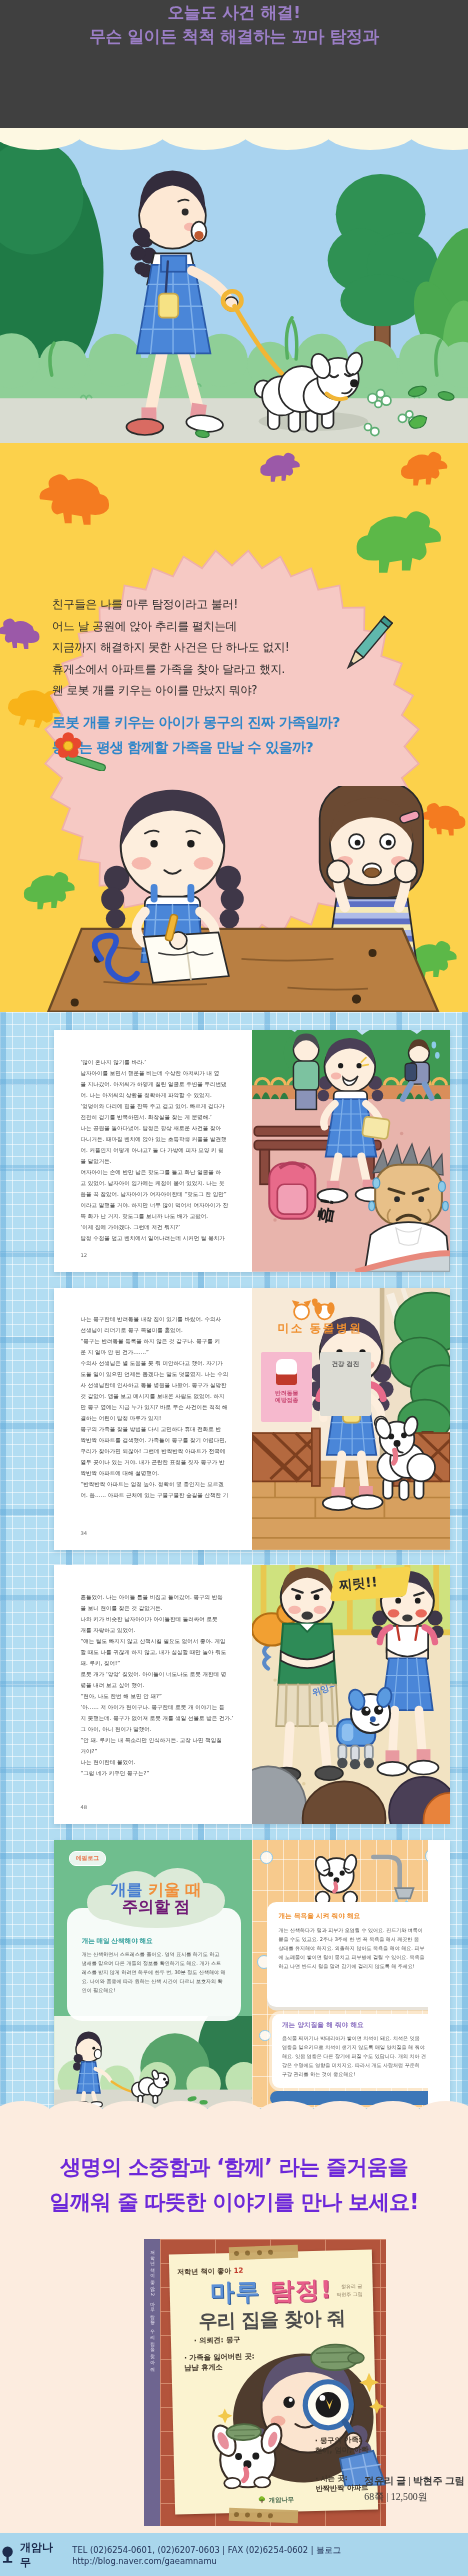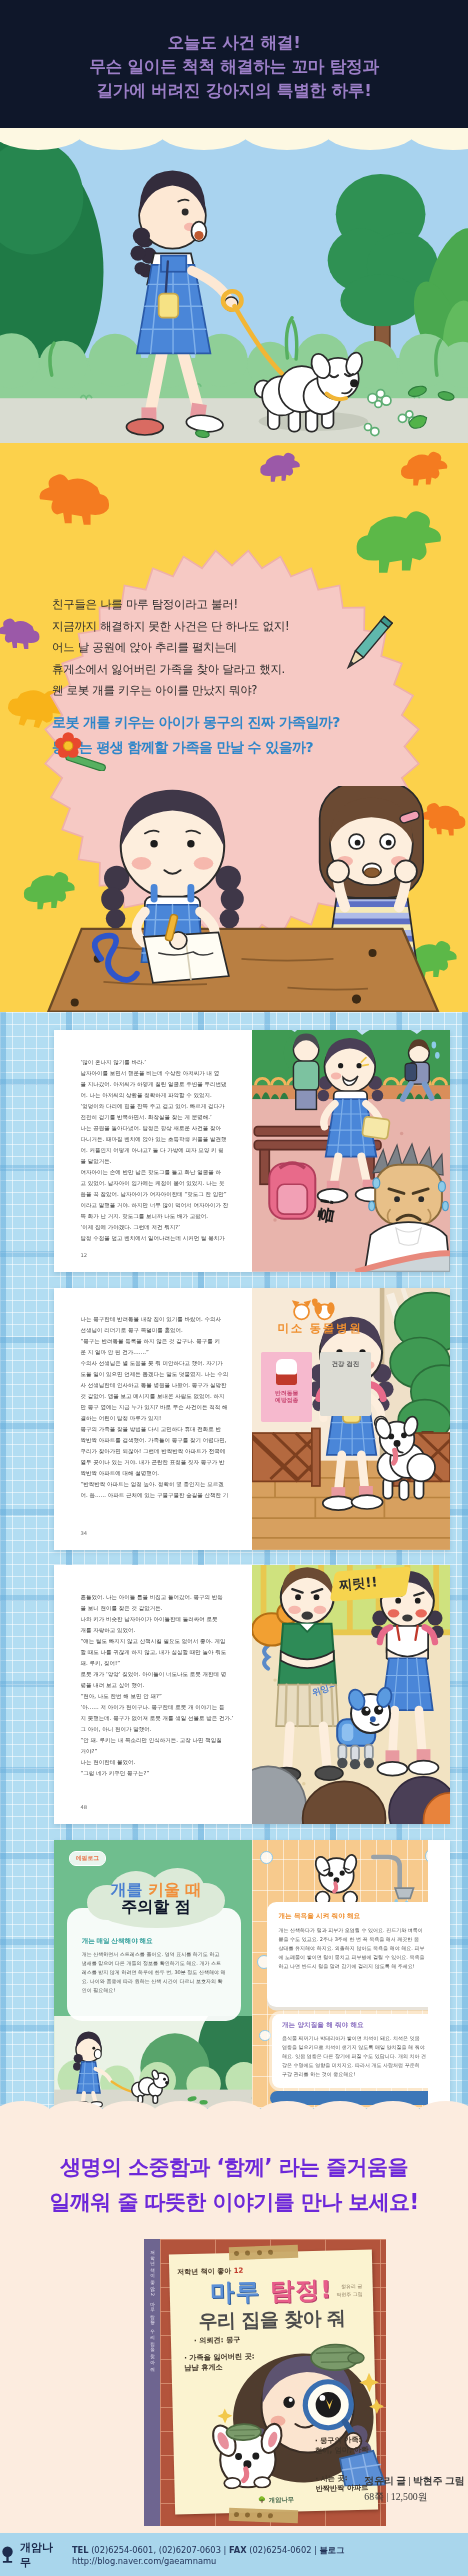--- a/index.html
+++ b/index.html
@@ -1,20 +1,20 @@
 <!DOCTYPE html>
 <html style="font-size:9.2px"><head>
 <meta charset="utf-8">
 <style>
   * { margin:0; padding:0; box-sizing:border-box; }
   body { background:#e8e8e8; font-family:"DejaVu Sans","Liberation Sans",sans-serif; }
   .page { width:468px; height:2576px; position:relative; margin:0 auto; background:#fff; overflow:hidden; }
 
   
-  .header { height:128px; background:#0f172a; text-align:center; padding-top:30px; }
+  .header { height:128px; background:#404040; text-align:center; }
   .header .hline { color:#9b7ec6; font-weight:bold; font-size:16.7px; line-height:24px; letter-spacing:-0.3px; }
 
   
   .park { height:315px; position:relative; background:#a9d3ef; overflow:hidden; }
   .park svg.scene { position:absolute; inset:0; }
   .park-scallops { position:absolute; top:-23px; left:-11.5px; width:495px; display:flex; z-index:5; }
   .park-scallops i { width:98px; height:45px; background:#fdf8e2; border-radius:50%; flex:none; margin-right:-15px; }
 
   
   .yellow { height:569px; background:#fcd14b; position:relative; overflow:hidden; }
@@ -58,21 +58,21 @@
   
   .ep-left { width:198px; position:relative; background:#6fbe8e; overflow:hidden; }
   .ep-right { width:176px; position:relative; background:#f7ca8d; overflow:hidden;
     background-image:
       repeating-linear-gradient(90deg, rgba(255,255,255,.55) 0 0.9px, transparent 0.9px 15.5px),
       repeating-linear-gradient(0deg, rgba(255,255,255,.55) 0 0.9px, transparent 0.9px 15.5px); }
   .ep-badge { position:absolute; left:15px; top:11.5px; border:1.2px solid #fff; background:rgba(255,255,255,.85); color:#e8744a; font-size:5.8px; font-weight:bold; padding:1.7px 5.8px; border-radius:7px; z-index:4; }
   .ep-cloud { position:absolute; left:33px; top:28px; width:138px; height:60px; z-index:3; }
   .ep-cloud i { position:absolute; background:#dcead8; border-radius:50%; }
   .ep-title { position:absolute; left:0; top:12.7px; width:138px; text-align:center; font-weight:900; font-size:16px; line-height:17.3px; z-index:2; }
-  .tc-blue { color:#4a7fd0; } .tc-orange { color:#f0903c; } .tc-red { color:#0f172a; }
+  .tc-blue { color:#4a7fd0; } .tc-orange { color:#f0903c; } .tc-red { color:#701a75;font-family:Liberation Serif, serif; }
   .ep-panel { position:absolute; left:12.7px; top:68px; width:174px; height:113px; background:rgba(255,255,255,.94); border-radius:15px; padding:29px 15px 0 15px; z-index:2; }
   .sec-head { font-size:6.6px; font-weight:bold; margin-bottom:4.6px; }
   .sh-teal { color:#2f9e9a;font-family:Liberation Serif, serif; } .sh-orange { color:#ef8f2f; } .sh-purple { color:#8a6fc0; }
   .sec-body { font-size:5px; line-height:9px; color:#4a4a4a; }
   .ep-illu { position:absolute; left:0; bottom:0; width:198px; height:92px; }
   .tub-panel { position:absolute; left:15px; top:62px; width:169px; height:105px; background:#fff; border-radius:9.2px; padding:10.4px 11.5px 0 11.5px; z-index:3; box-shadow:0 3.5px 0 #e8e3da; }
   .scallop-panel { position:absolute; left:19.6px; top:174px; width:165px; height:74px; background:#fff; border-radius:8px; padding:7px 10.4px 0 10.4px; z-index:3;
     box-shadow:0 0 0 2.9px rgba(255,255,255,.55); }
   .blue-bar { position:absolute; left:18.4px; top:251px; width:166px; height:14px; background:#3d77b8; border-radius:7px; z-index:3; }
   .bubbleb { position:absolute; border:1.2px solid #8ec9ea; background:rgba(255,255,255,.85); border-radius:50%; z-index:1; }
@@ -105,31 +105,30 @@
   .cb1 { left:23px; top:82px; } .cb2 { left:12.7px; top:99px; } .cb3 { right:8px; top:185px; } .cb4 { right:9.2px; top:223px; }
   .cover-art { position:absolute; left:21px; top:86px; width:190px; height:150px; }
   .cover-pub { position:absolute; left:0; bottom:7px; width:100%; text-align:center; font-size:6.3px; font-weight:bold; color:#4a6b4f; }
   .book-info { position:absolute; right:3.5px; top:356px; font-family:"Liberation Serif","DejaVu Serif",serif; color:#3a3a3a; font-size:9.8px; line-height:16px; z-index:6; }
   .book-info .b1 { font-weight:bold; }
 
   
   .footer { height:44px; background:#a9d6ec; display:flex; align-items:center; justify-content:center; gap:5.8px; }
   .footer .pub { font-weight:900; font-size:11px; color:#1d2c4e; margin-right:4.6px; }
   .footer .contact { font-size:8.3px; color:#25355a; }
-  .footer .contact b { font-weight:700; }
+  .footer .contact b { font-weight:400; }
 </style>
 </head>
 <body>
 
 <div class="page">
 
   <section class="header">
     <div class="hline">오늘도 사건 해결!</div>
     <div class="hline">무슨 일이든 척척 해결하는 꼬마 탐정과</div>
-    <div class="hline">길가에 버려진 강아지의 특별한 하루!</div>
   </section>
 
   <section class="park">
     <svg class="scene" viewBox="0 0 814 548">
       <rect width="814" height="548" fill="#a9d3ef"></rect>
       <ellipse cx="30" cy="250" rx="150" ry="230" fill="#1f7a46"></ellipse>
       <ellipse cx="55" cy="120" rx="90" ry="100" fill="#26864f"></ellipse>
       <g>
         <rect x="652" y="320" width="26" height="100" fill="#8a5a3b" stroke="#5f3d26" stroke-width="3"></rect>
         <ellipse cx="662" cy="150" rx="78" ry="70" fill="#2f9153"></ellipse>
@@ -299,23 +298,23 @@
       </svg>
 
     <div class="starburst-wrap">
       <svg viewBox="0 0 668 700" width="384" height="403">
         <polygon id="starburst" fill="#f6c9c4" stroke="#eeb0ab" stroke-width="3" points="633.9,350.0 658.8,379.8 629.4,404.6 648.9,438.5 615.8,457.6 629.5,494.5 593.7,507.3 601.0,546.2 563.8,552.2 564.5,591.8 526.8,591.0 521.0,630.1 484.0,622.5 471.8,660.0 436.6,645.7 418.4,680.3 386.1,659.9 362.4,690.7 334.0,664.6 305.6,690.7 281.9,659.9 249.6,680.3 231.4,645.7 196.2,660.0 184.0,622.5 147.0,630.1 141.2,591.0 103.5,591.8 104.2,552.2 67.0,546.2 74.3,507.3 38.5,494.5 52.2,457.6 19.1,438.5 38.6,404.6 9.2,379.8 34.1,350.0 9.2,320.2 38.6,295.4 19.1,261.5 52.2,242.4 38.5,205.5 74.3,192.7 67.0,153.8 104.2,147.8 103.5,108.2 141.2,109.0 147.0,69.9 184.0,77.5 196.2,40.0 231.4,54.3 249.6,19.7 281.9,40.1 305.6,9.3 334.0,35.4 362.4,9.3 386.1,40.1 418.4,19.7 436.6,54.3 471.8,40.0 484.0,77.5 521.0,69.9 526.8,109.0 564.5,108.2 563.8,147.8 601.0,153.8 593.7,192.7 629.5,205.5 615.8,242.4 648.9,261.5 629.4,295.4 658.8,320.2"></polygon>
       </svg>
     </div>
     <div class="bubble-text">
       <div>
           <div class="bline">친구들은 나를 마루 탐정이라고 불러!</div>
+          <div class="bline">어느 날 공원에 앉아 추리를 펼치는데</div>
           <div class="bline">지금까지 해결하지 못한 사건은 단 하나도 없지!</div>
-          <div class="bline">어느 날 공원에 앉아 추리를 펼치는데</div>
-          <div class="bline">휴게소에서 잃어버린 가족을 찾아 달라고 했지.</div>
+          <div class="bline">휴게소에서 아파트를 가족을 찾아 달라고 했지.</div>
           <div class="bline">웬 로봇 개를 키우는 아이를 만났지 뭐야?</div>
         </div>
       <div class="qwrap">
           <div class="qline">로봇 개를 키우는 아이가 몽구의 진짜 가족일까?</div>
           <div class="qline">몽구는 평생 함께할 가족을 만날 수 있을까?</div>
         </div>
     </div>
 
     <svg class="pencil" width="23" height="69" viewBox="0 0 40 120">
       <rect x="11" y="4" width="18" height="78" fill="#5fb8ac" stroke="#2b2b2b" stroke-width="2.5"></rect>

